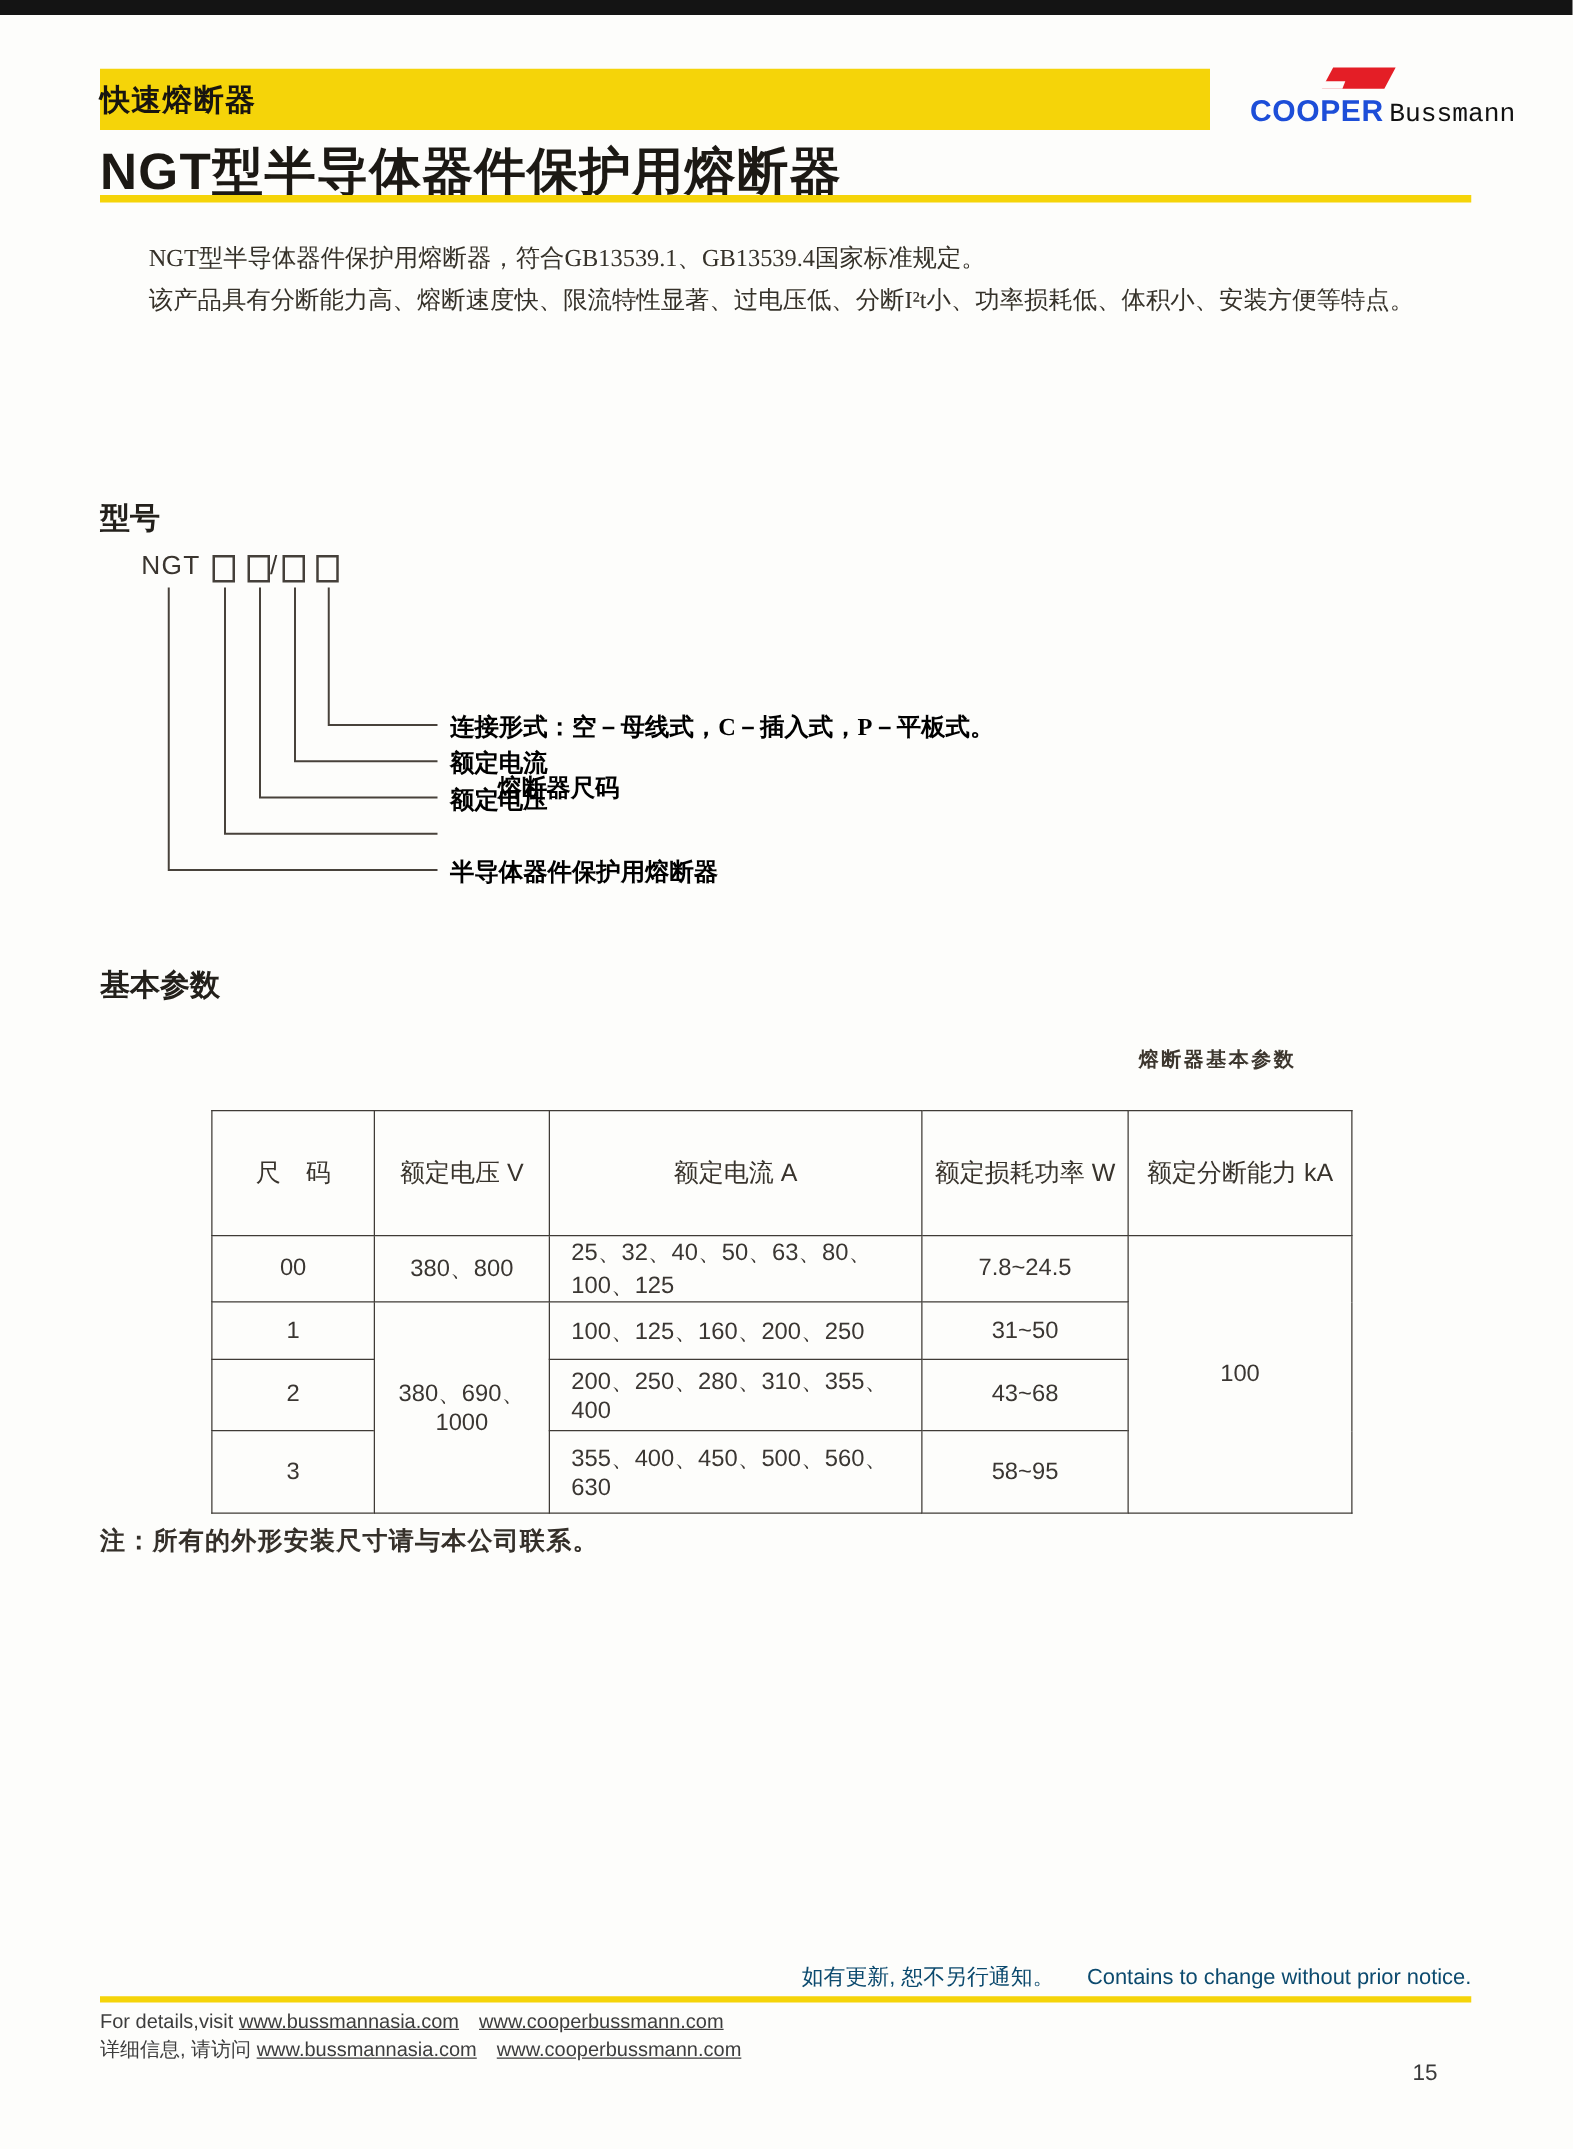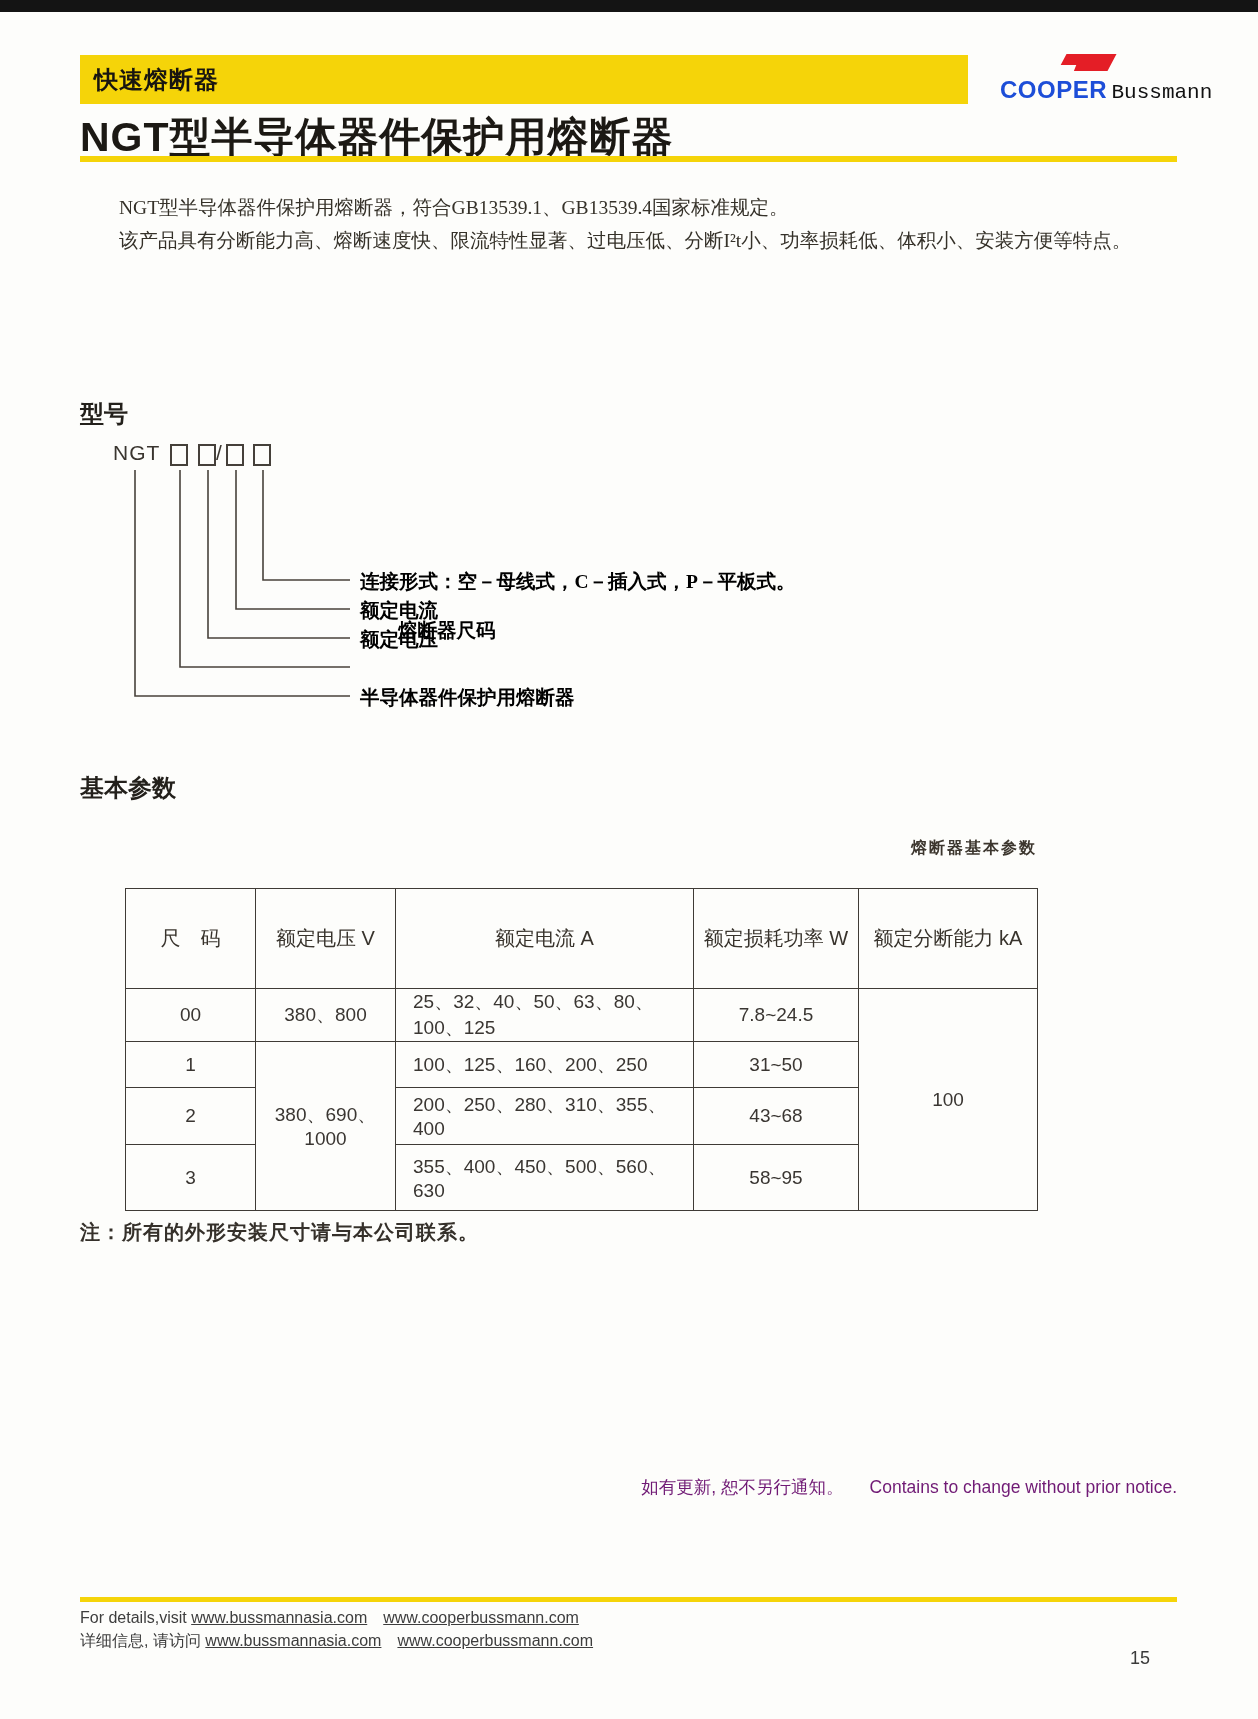--- a/index.html
+++ b/index.html
@@ -8,21 +8,21 @@
     background:#fdfdfb;
     font-family:"Liberation Sans","DejaVu Sans",sans-serif;
     color:#2e2b27;overflow:hidden;
   }
   .abs{position:absolute;}
   
   .top-strip{left:0;top:0;width:1258px;height:12px;background:#141414;}
   
   .band{left:80px;top:55px;width:888px;height:49px;background:#f5d409;
         display:flex;align-items:center;}
-  .band-text{font-size:24px;font-weight:bold;color:#181510;padding-left:14px;letter-spacing:1px;}
+  .band-text{font-size:24px;font-weight:bold;color:#181510;letter-spacing:1px;}
   
   .logo{left:1000px;top:52px;width:178px;height:56px;}
   .logo-mark{position:absolute;left:62px;top:2px;width:50px;height:17px;
              background:#e41e26;transform:skewX(-28deg);}
   .logo-mark:after{content:"";position:absolute;left:-6px;top:11px;width:22px;height:6px;background:#fdfdfb;transform:skewX(8deg);}
   .logo-text{position:absolute;left:0;top:24px;white-space:nowrap;}
   .logo-cooper{font-size:24px;font-weight:bold;letter-spacing:0.5px;color:#1d4ed8;}
   .logo-bussmann{font-size:21px;color:#111;font-family:Liberation Mono, monospace;}
   
   .title{left:80px;top:110px;font-size:41px;font-weight:bold;letter-spacing:1px;color:#1c1914;}
@@ -43,31 +43,31 @@
   .model-slash{position:absolute;left:103px;top:0px;font-size:21px;color:#3a352f;}
   .diagram-svg{left:105px;top:468px;pointer-events:none;}
   .dlabel{position:absolute;left:360px;font-family:"Liberation Serif","DejaVu Serif",serif;
           font-size:19.5px;color:#000000;white-space:nowrap;font-weight:600;}
   .dl0{top:568px;} .dl1{top:597px;} .dl2{top:626px;} .dl3{top:617px;margin-left:38px;} .dl4{top:684px;}
   
   .table-title{left:125px;top:838px;width:912px;text-align:right;
                font-family:"Liberation Serif","DejaVu Serif",serif;
                font-size:16px;color:#3c362e;font-weight:600;letter-spacing:2px;}
   .ptable{left:125px;top:888px;}
-  table{border-collapse:collapse;table-layout:fixed;width:912px;}
+  table{border-collapse:collapse;table-layout:fixed;width:912px;margin-left:44px;}
   th,td{border:1.5px solid #3f3b36;font-size:19px;color:#3a3632;
         text-align:center;vertical-align:middle;padding:0;}
   th{height:99px;font-weight:normal;font-size:20px;color:#38332c;}
   td.cur{text-align:left;padding-left:17px;}
   tr.r0 td{height:47px;} tr.r1 td{height:45px;} tr.r2 td{height:56px;} tr.r3 td{height:65px;}
   
   .note{left:80px;top:1219px;font-family:"Liberation Serif","DejaVu Serif",serif;
         font-size:20px;font-weight:bold;color:#35302a;letter-spacing:1px;}
   
-  .notice{left:80px;top:1475px;width:1097px;text-align:right;font-size:17.5px;color:#701a75;}
+  .notice{left:80px;top:1569px;width:1097px;text-align:right;font-size:17.5px;color:#0c4a6e;}
   .notice .cn{margin-right:26px;}
   .bottom-rule{left:80px;top:1597px;width:1097px;height:5px;background:#f5d409;}
   .links{left:80px;top:1606px;font-size:16px;color:#3d3d3d;line-height:23px;}
   .links a{color:#3d3d3d;text-decoration:underline;margin-right:16px;}
   .pageno{left:1030px;top:1648px;width:120px;text-align:right;font-size:18px;color:#3a3a3a;}
 </style>
 </head>
 <body>
 
 <div class="abs top-strip"></div>

